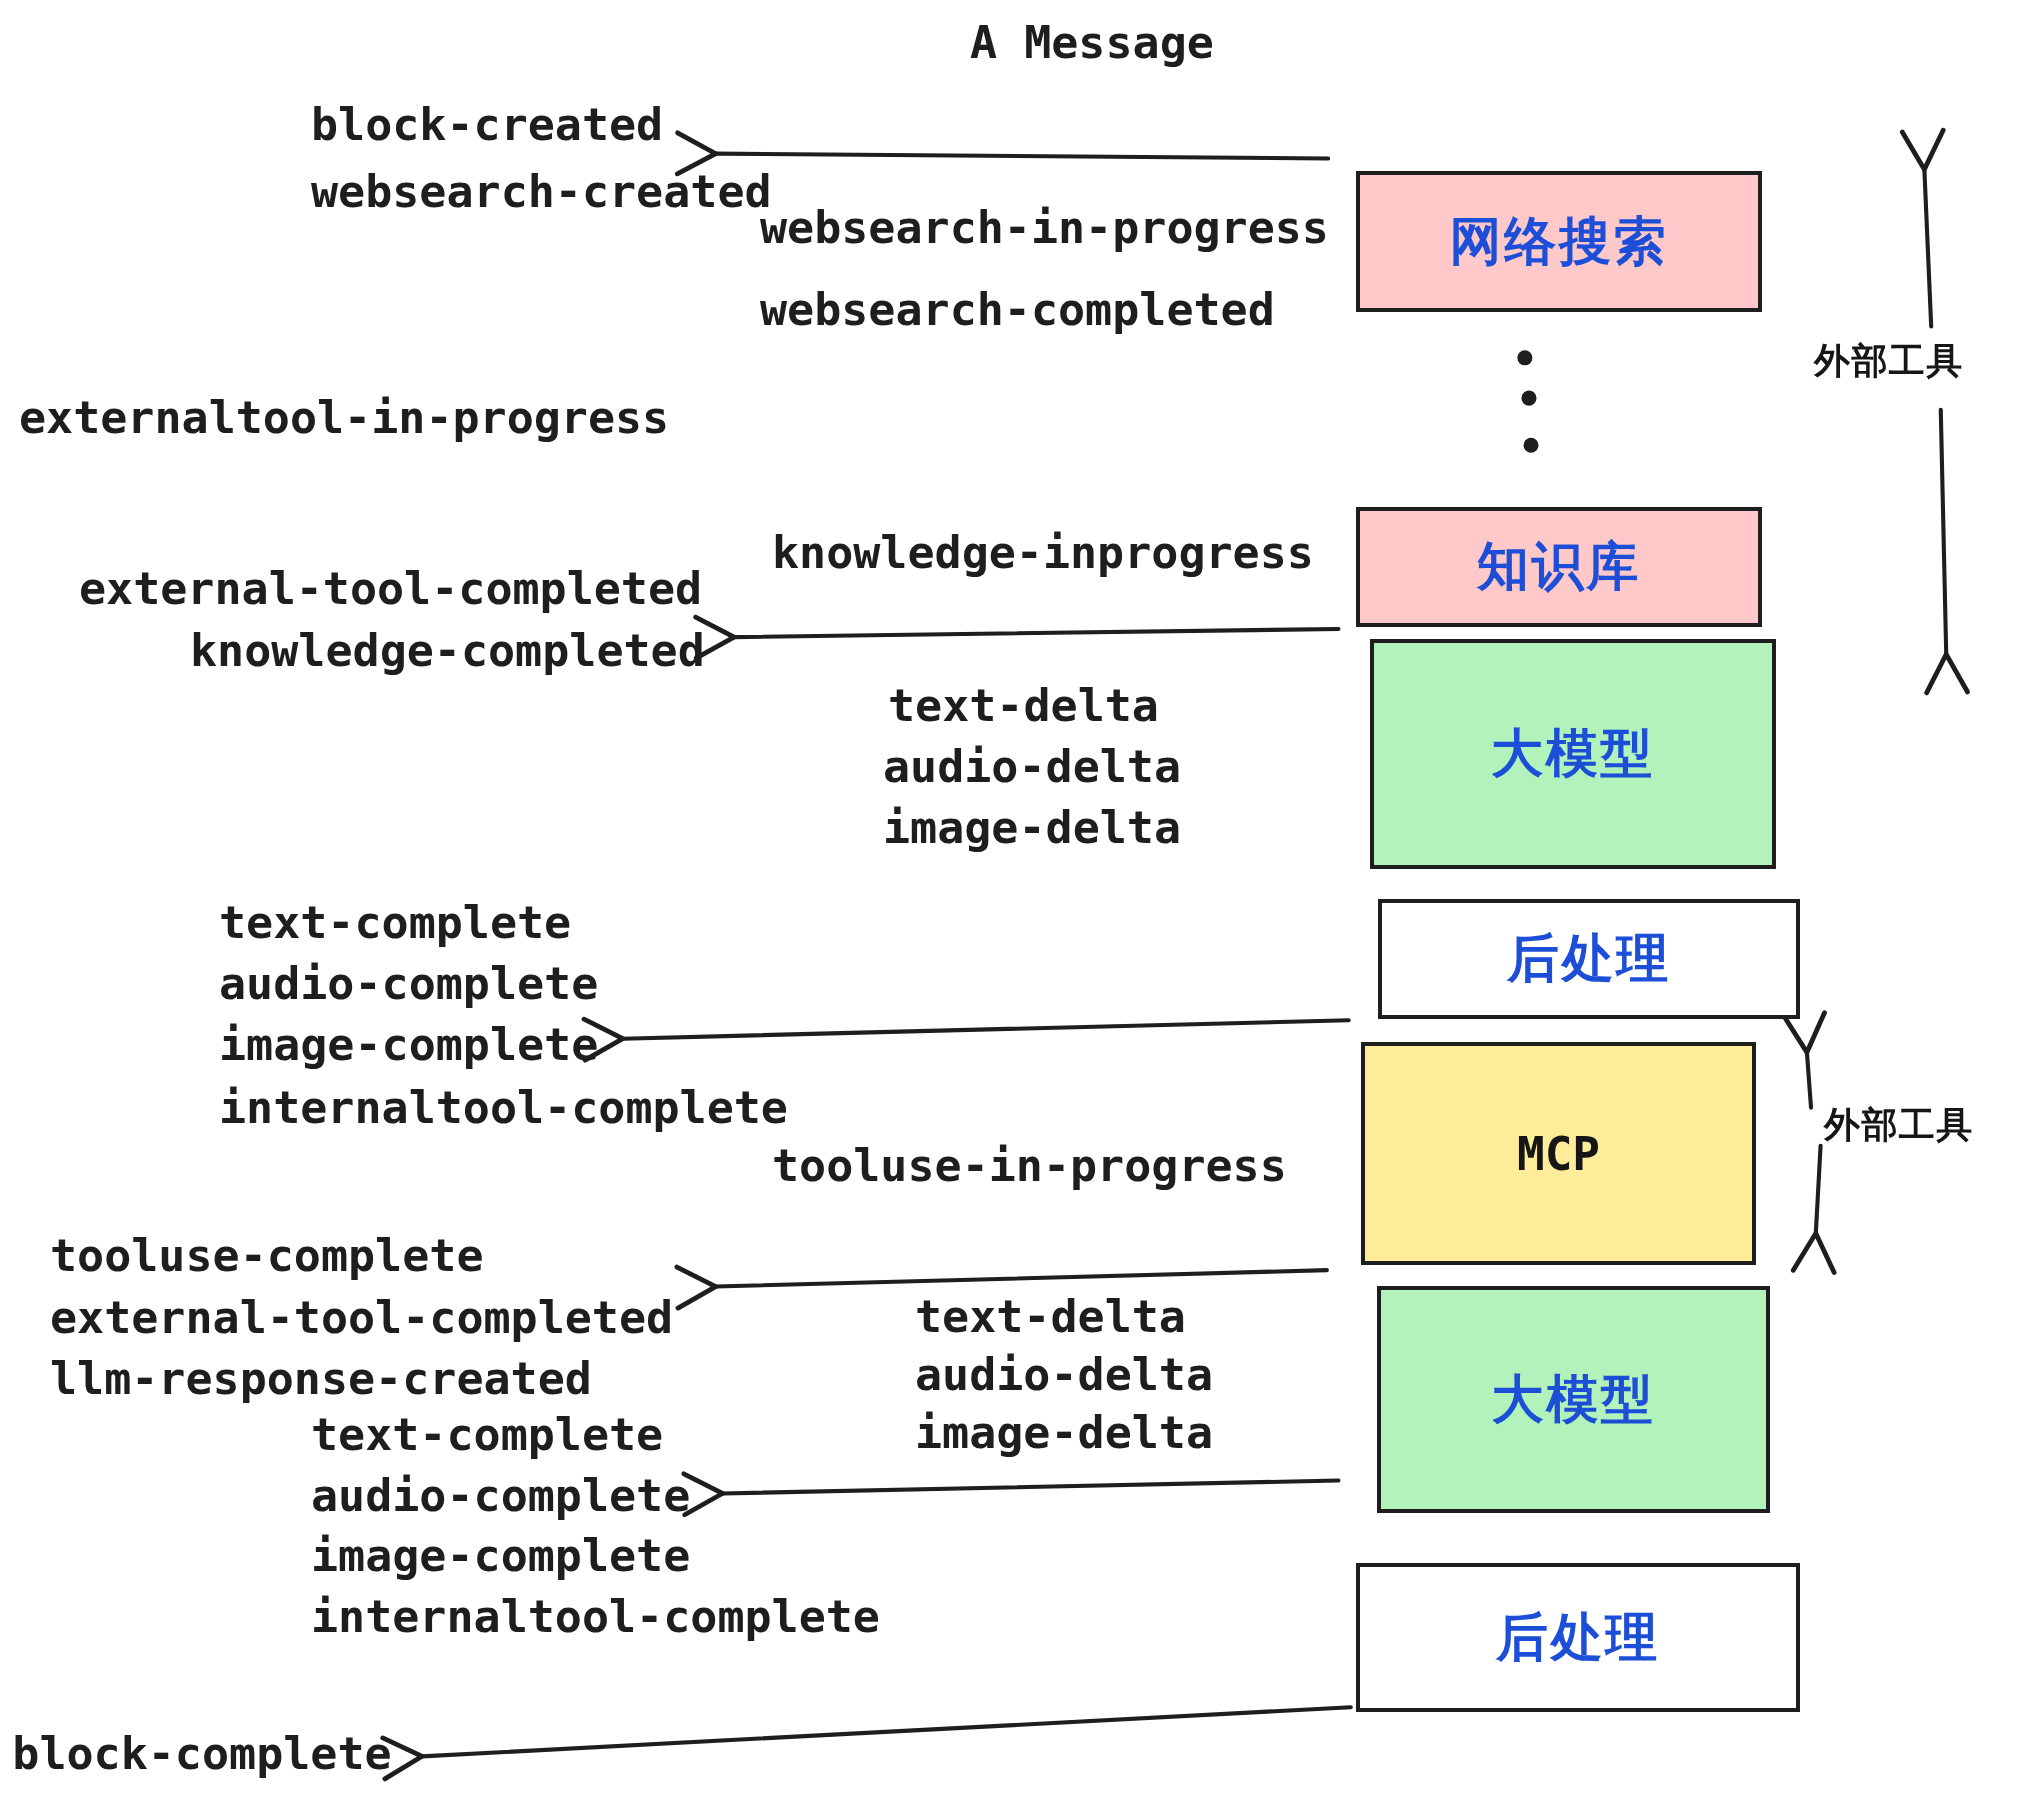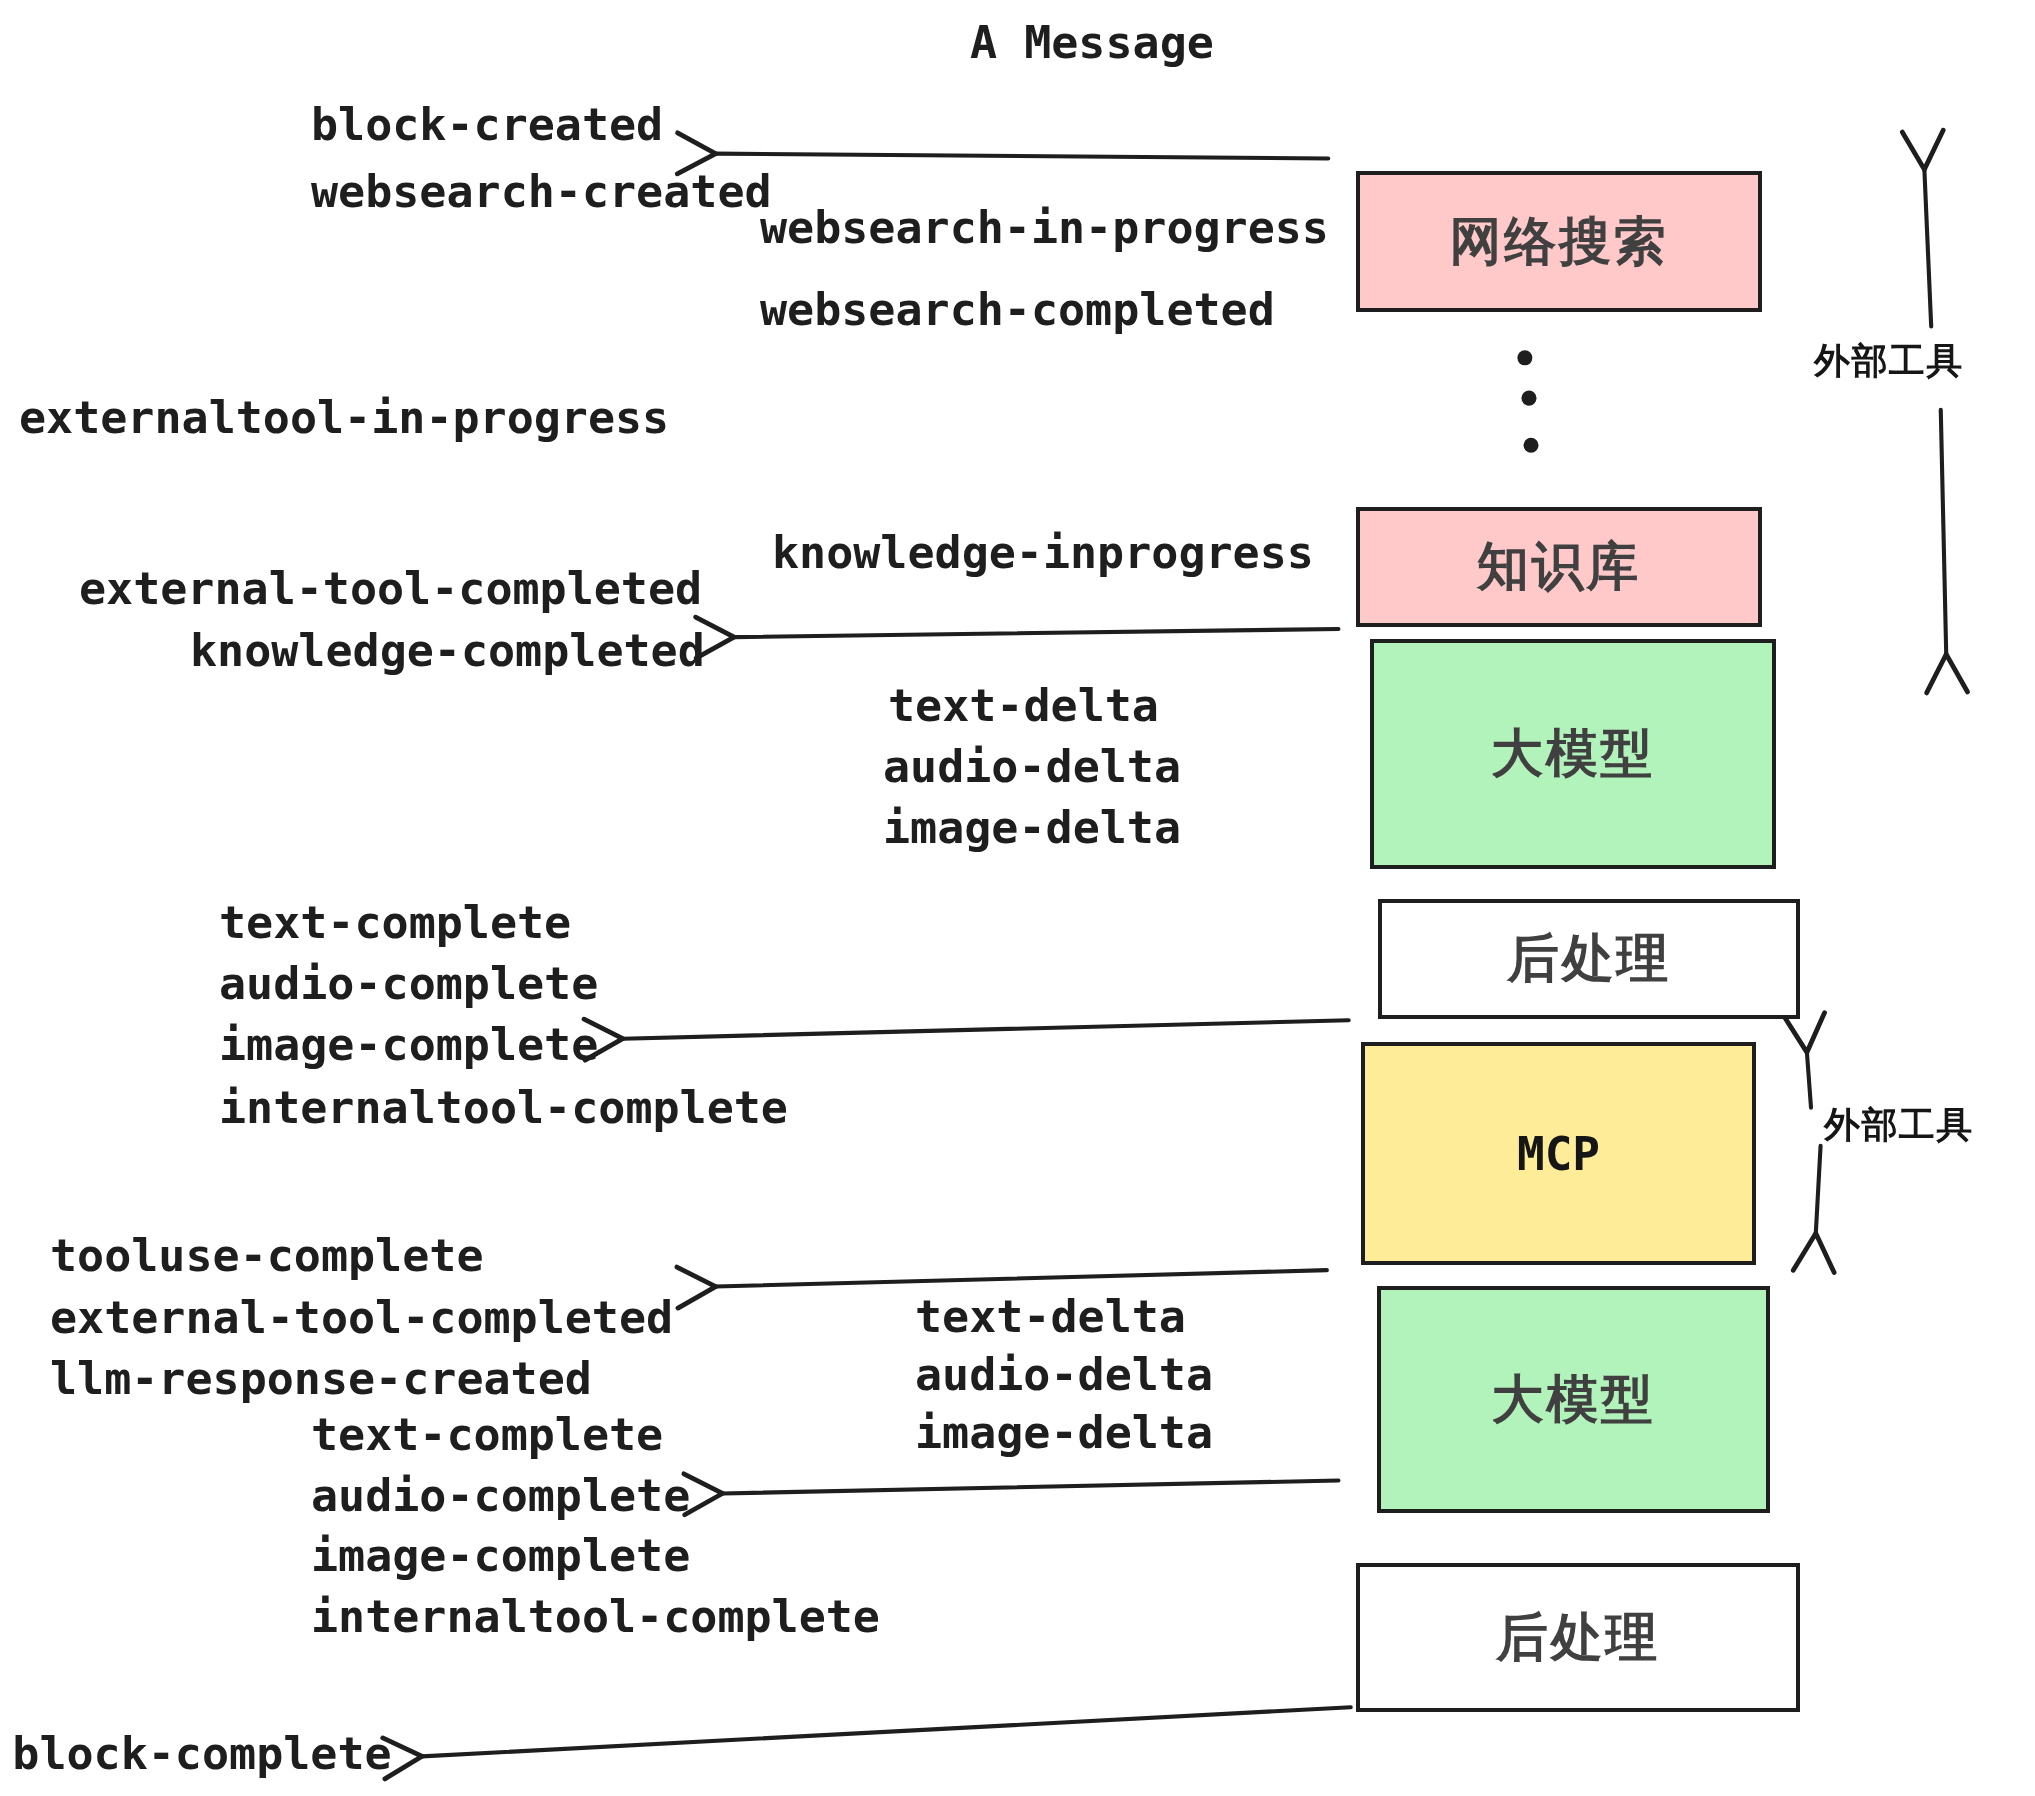--- a/index.html
+++ b/index.html
@@ -10,21 +10,21 @@
          color:var(--c-ink,#1e1e1e);white-space:nowrap;}
   .evt{position:absolute;font:700 45px "DejaVu Sans Mono","Liberation Mono",monospace;
        color:var(--c-ink,#1e1e1e);white-space:nowrap;line-height:1;}
   .box{position:absolute;border:4.1px solid var(--c-ink,#1e1e1e);box-sizing:border-box;
        display:flex;align-items:center;justify-content:center;}
   .fill-pink{background:var(--c-pink,#ffc9c9);}
   .fill-green{background:var(--c-green,#b2f2bb);margin-left:14px;}
   .fill-yellow{background:var(--c-yellow,#ffec99);}
   .fill-white{background:var(--c-white,#ffffff);}
   .box-label{font-family:"DejaVu Sans","Liberation Sans",sans-serif;font-size:52px;font-weight:600;
-             color:#404040;white-space:nowrap;letter-spacing:2.7px;}
+             color:#1d4ed8;white-space:nowrap;letter-spacing:2.7px;}
   .mono-label{font:700 46px "DejaVu Sans Mono","Liberation Mono",monospace;color:#161616;letter-spacing:0;text-align:right;}
   .annot{position:absolute;font-family:"DejaVu Sans","Liberation Sans",sans-serif;font-size:36px;
          font-weight:600;color:#161616;white-space:nowrap;letter-spacing:1.4px;}
 </style>
 </head>
 <body>
 
 <div class="canvas">
 
   <svg class="overlay" viewBox="0 0 2980 2630" xmlns="http://www.w3.org/2000/svg">
@@ -62,20 +62,21 @@
   <div class="evt" style="left:772px;top:530px">knowledge-inprogress</div>
   <div class="evt" style="left:79px;top:566px">external-tool-completed</div>
   <div class="evt" style="left:190px;top:628px">knowledge-completed</div>
   <div class="evt" style="left:888px;top:683px">text-delta</div>
   <div class="evt" style="left:883px;top:744px">audio-delta</div>
   <div class="evt" style="left:883px;top:805px">image-delta</div>
   <div class="evt" style="left:219px;top:900px">text-complete</div>
   <div class="evt" style="left:219px;top:961px">audio-complete</div>
   <div class="evt" style="left:219px;top:1022px">image-complete</div>
   <div class="evt" style="left:219px;top:1085px">internaltool-complete</div>
+  <div class="evt" style="left:772px;top:1143px">tooluse-in-progress</div>
   <div class="evt" style="left:50px;top:1233px">tooluse-complete</div>
   <div class="evt" style="left:50px;top:1295px">external-tool-completed</div>
   <div class="evt" style="left:50px;top:1356px">llm-response-created</div>
   <div class="evt" style="left:915px;top:1294px">text-delta</div>
   <div class="evt" style="left:915px;top:1352px">audio-delta</div>
   <div class="evt" style="left:915px;top:1410px">image-delta</div>
   <div class="evt" style="left:311px;top:1412px">text-complete</div>
   <div class="evt" style="left:311px;top:1473px">audio-complete</div>
   <div class="evt" style="left:311px;top:1533px">image-complete</div>
   <div class="evt" style="left:311px;top:1594px">internaltool-complete</div>

